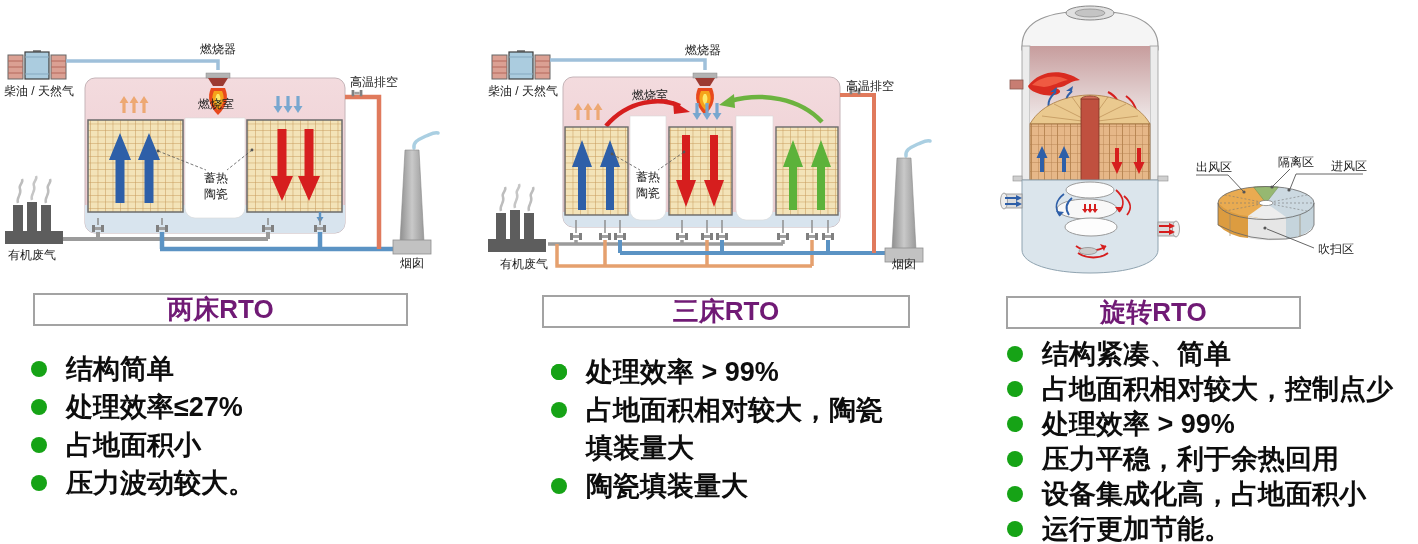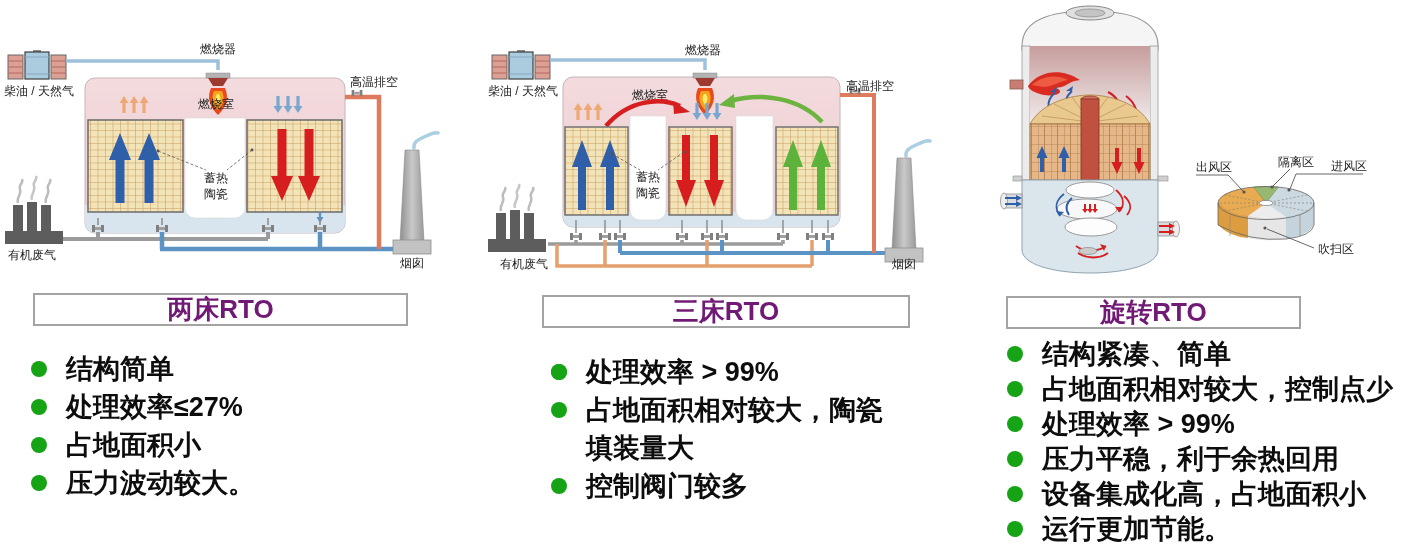--- a/index.html
+++ b/index.html
@@ -409,21 +409,21 @@
 <li><span class="dot"></span><span>结构简单</span></li>
     <li><span class="dot"></span><span>处理效率≤27%</span></li>
     <li><span class="dot"></span><span>占地面积小</span></li>
     <li><span class="dot"></span><span>压力波动较大。</span></li>
   </ul>
 <ul id="bullets-2" class="bullets lh38">
 
 <li><span class="dot"></span></li>
     <li><span class="dot"></span><span>处理效率 &gt; 99%</span></li>
     <li><span class="dot"></span><span>占地面积相对较大，陶瓷填装量大</span></li>
-    <li><span class="dot"></span><span>控制阀门较多</span></li>
+    <li><span class="dot"></span><span>陶瓷填装量大</span></li>
   </ul>
 <ul id="bullets-3" class="bullets lh35">
 
 <li><span class="dot"></span><span>结构紧凑、简单</span></li>
     <li><span class="dot"></span><span>占地面积相对较大，控制点少</span></li>
     <li><span class="dot"></span><span>处理效率 &gt; 99%</span></li>
     <li><span class="dot"></span><span>压力平稳，利于余热回用</span></li>
     <li><span class="dot"></span><span>设备集成化高，占地面积小</span></li>
     <li><span class="dot"></span><span>运行更加节能。</span></li>
   </ul>

